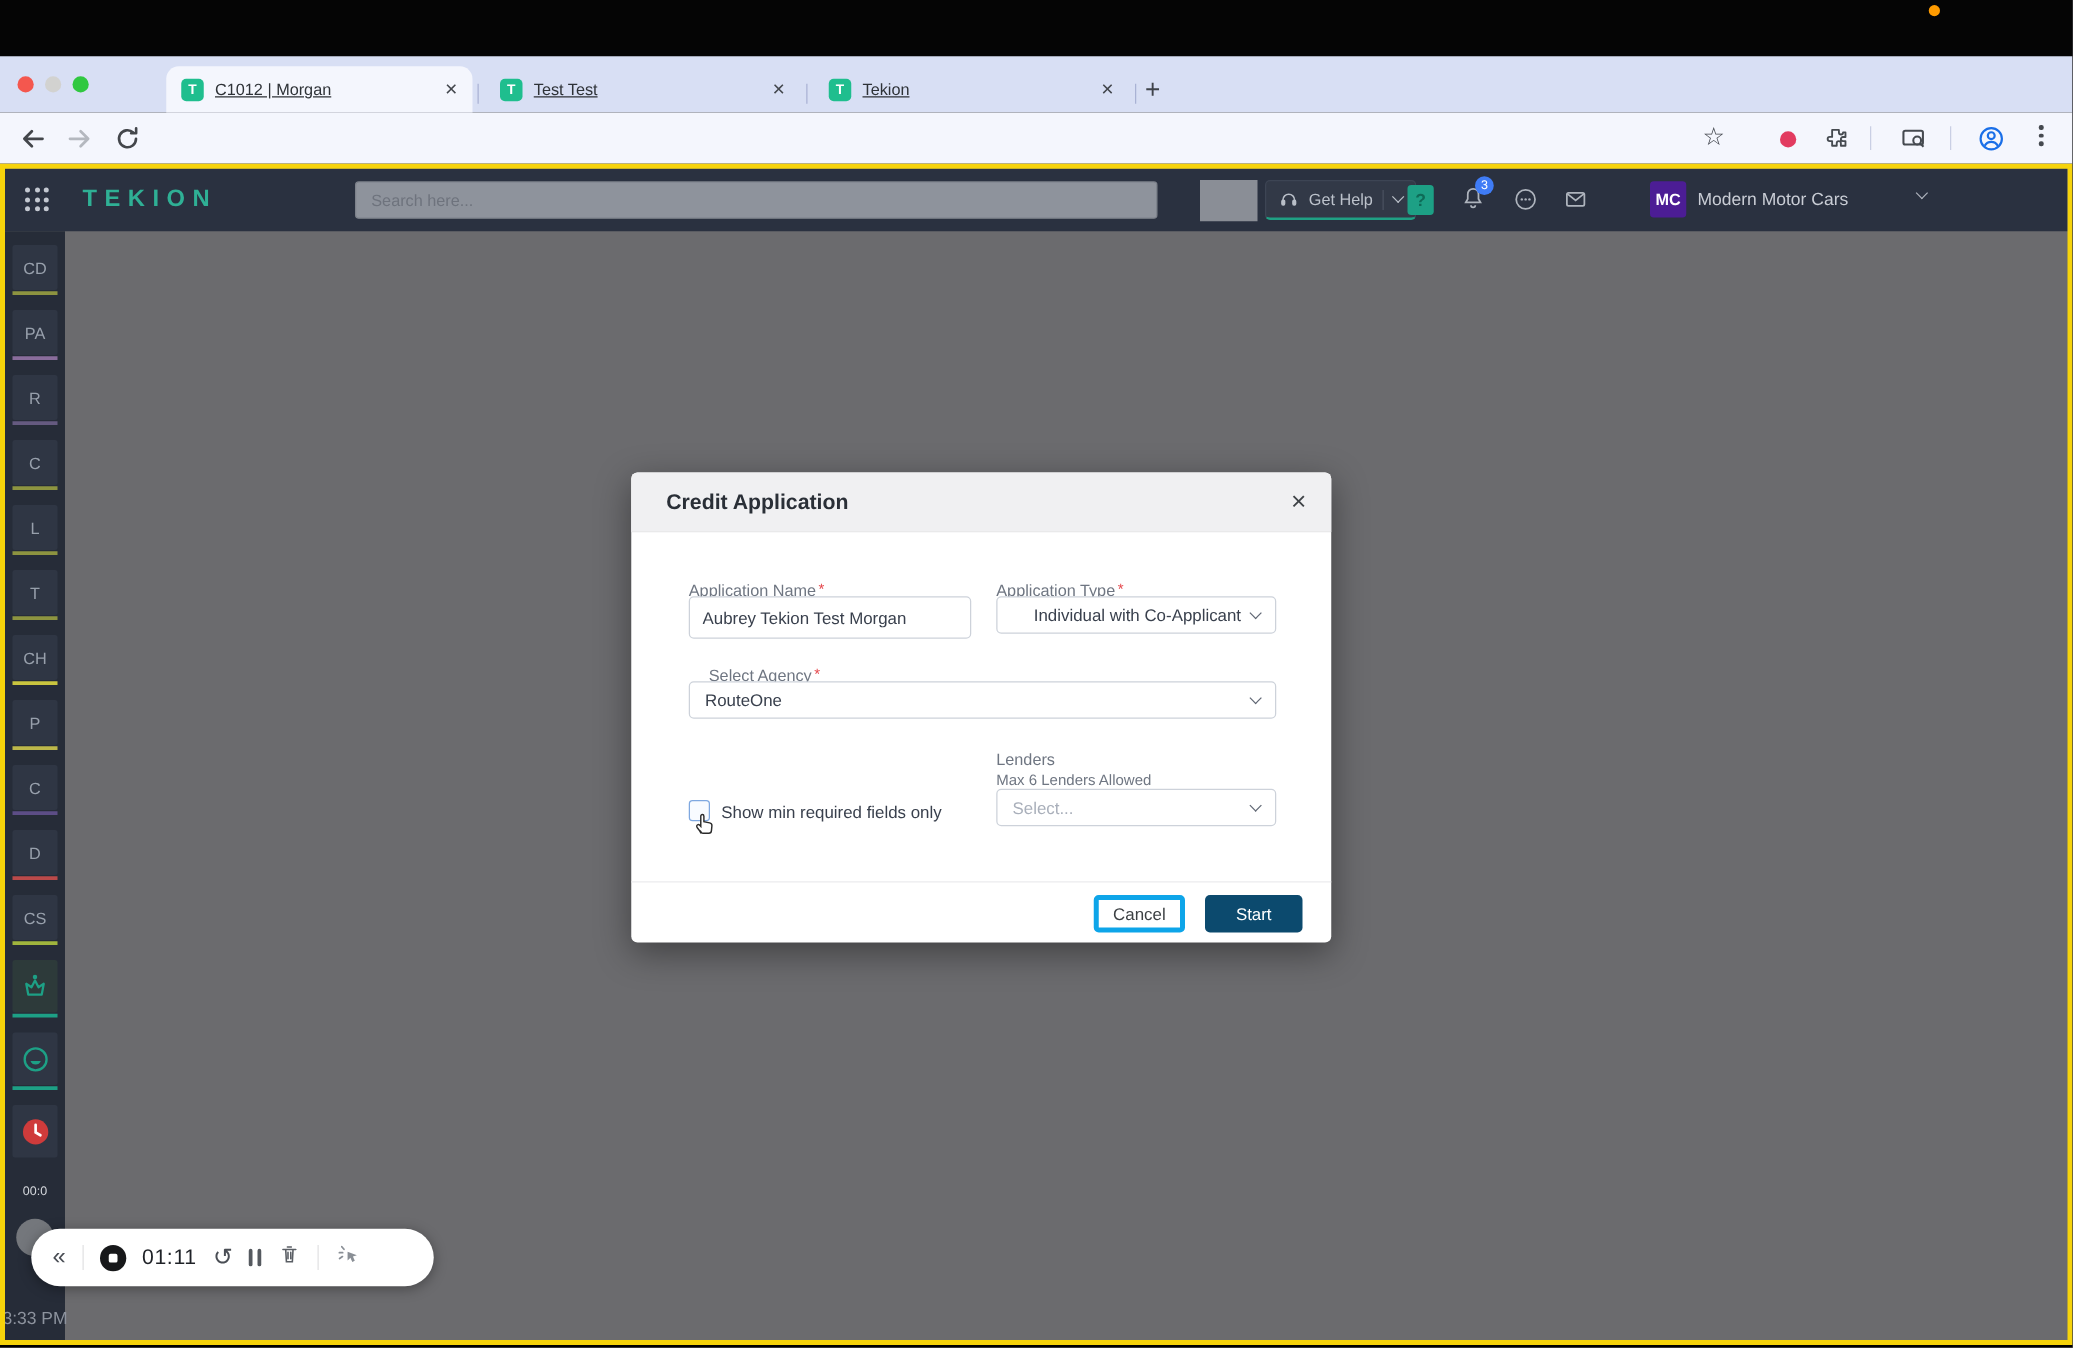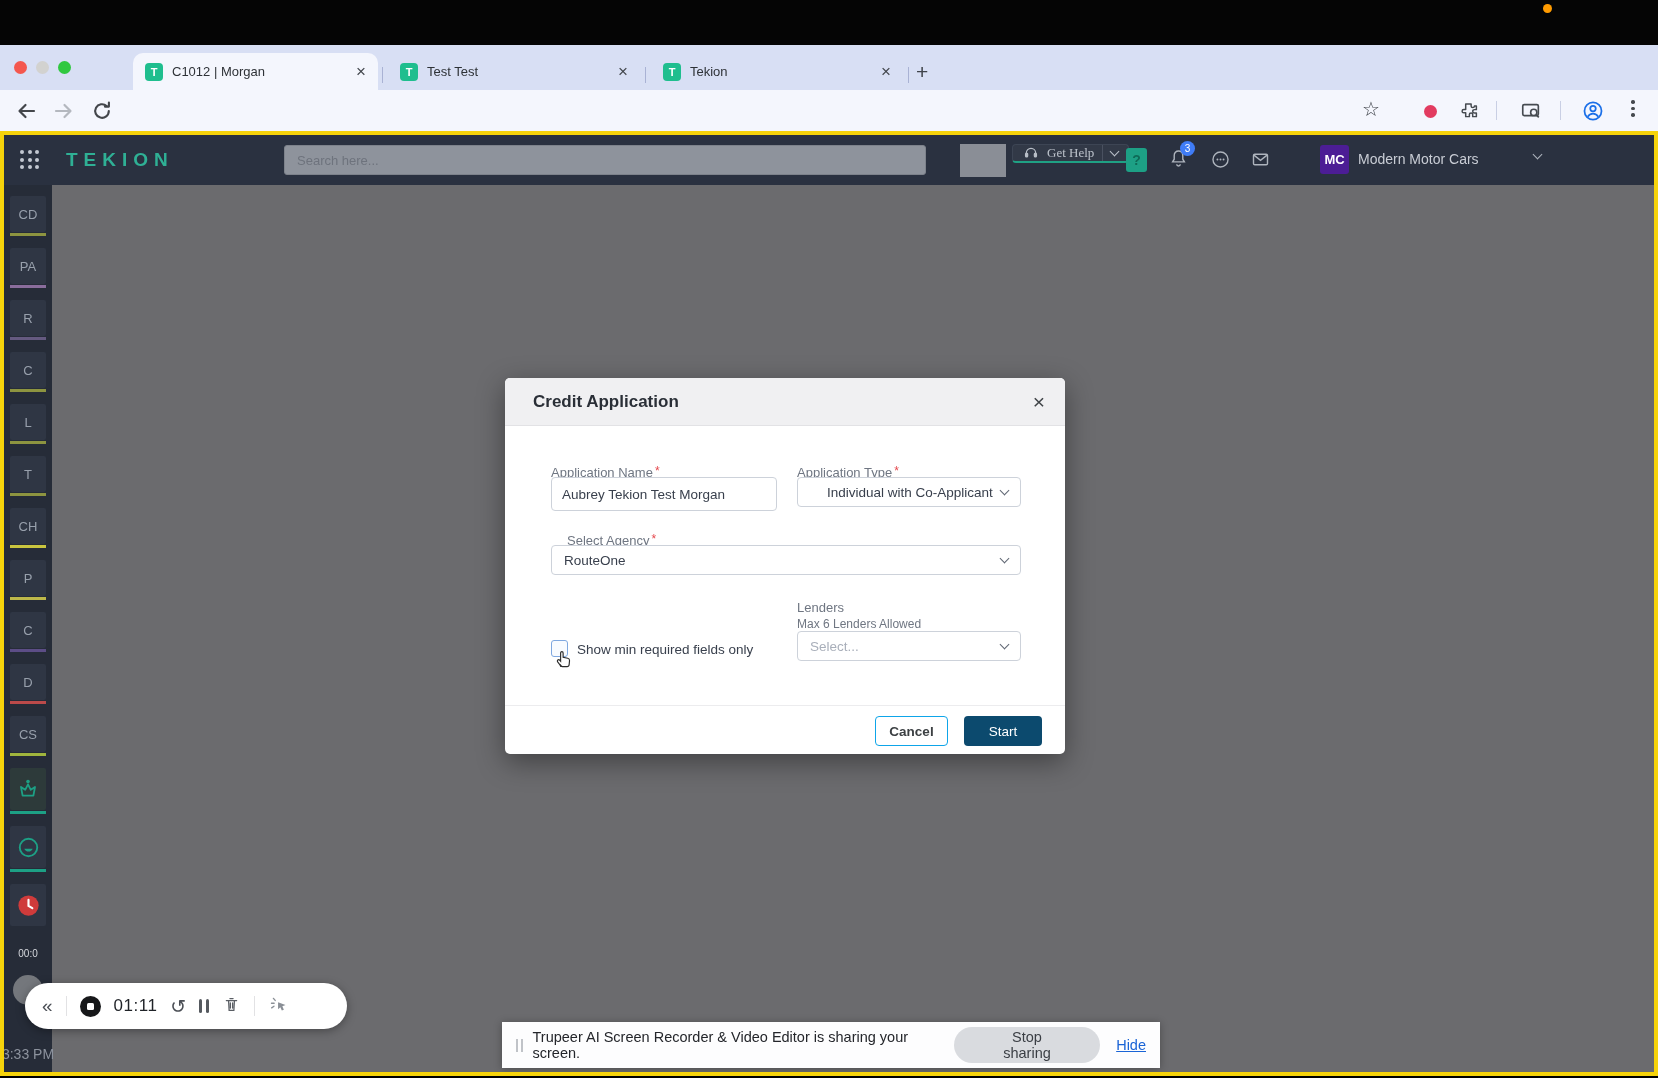--- a/index.html
+++ b/index.html
@@ -13,21 +13,21 @@
   
   .tabstrip { position:absolute; left:0; top:45px; width:1658px; height:45px; background:#d8dff4; }
   .tl { position:absolute; top:16px; width:13px; height:13px; border-radius:50%; }
   .tl.red{ left:14px; background:#f4574e; } .tl.gray{ left:36px; background:#d2d2d0; } .tl.green{ left:58px; background:#30c840; }
   .rec-ring { position:absolute; left:97px; top:54px; width:17px; height:17px; border-radius:50%; border:3px solid #9e1b1b; }
   .rec-ring i { position:absolute; left:3px; top:3px; width:5px; height:5px; border-radius:50%; background:#c23737; display:block; }
   .tab { position:absolute; top:8px; height:37px; display:flex; align-items:center; gap:9px; padding:0 12px; }
   .tab.active { background:#f4f6fd; border-radius:10px 10px 0 0; }
   .favicon { width:18px; height:18px; border-radius:4px; background:#1fbe8e; color:#fff; font-size:11px; font-weight:bold;
              display:flex; align-items:center; justify-content:center; flex:none; }
-  .tab-title { font-size:13px; color:#2e3237; white-space:nowrap; flex:1; }
+  .tab-title { font-size:13px; color:#2e3237; white-space:nowrap; flex:1;text-decoration:underline; }
   .tab-close { font-size:17px; color:#43474d; line-height:1; cursor:default; }
   .tab-div { position:absolute; top:22px; width:1px; height:16px; background:#a9b2d4; }
   .newtab { position:absolute; left:916px; top:16px; font-size:21px; color:#3f434a; line-height:22px; }
 
   .toolbar { position:absolute; left:0; top:90px; width:1658px; height:41px; background:#f4f6fd; }
   .navbtn { position:absolute; top:9px; width:24px; height:24px; }
   .omnibox { position:absolute; left:128px; top:4px; width:1218px; height:32px; background:#ffffff; border-radius:16px;
              display:flex; align-items:center; padding:0 14px; gap:12px; }
   .url { font-size:15px; color:#1d2025; }
   .glyph-star { position:absolute; left:1362px; top:7px; font-size:20px; color:#3f434a; }
@@ -42,22 +42,22 @@
 
   
   .appnav { position:absolute; left:0; top:0; width:1650px; height:50px; background:#2a3140; }
   .apps-grid { position:absolute; left:16px; top:15px; display:grid; grid-template-columns:repeat(3,4px); gap:3.5px; }
   .apps-grid i { width:4px; height:4px; border-radius:50%; background:#c3c8d1; display:block; }
   .logo { position:absolute; left:62px; top:14px; font-size:19px; font-weight:bold; letter-spacing:6px; color:#2fb095; }
   .nav-search { position:absolute; left:280px; top:10px; width:642px; height:30px; background:#8e939c; border:1px solid #7d828b;
                 border-radius:3px; padding:0 12px; font-size:13px; color:#5e636d; outline:none; }
   .nav-search::placeholder { color:#6e737d; }
   .nav-graysq { position:absolute; left:956px; top:9px; width:46px; height:33px; background:#8a8e96; }
-  .gethelp { position:absolute; left:1008px; top:9px; height:19px; display:flex; align-items:center; gap:8px; padding:0 10px;
-             background:#323947; border:1px solid #3d4554; border-bottom:2px solid #1fa184; border-radius:4px; color:#bcc2cb; font-size:13px;font-family:Liberation Serif, serif; }
+  .gethelp { position:absolute; left:1008px; top:9px; height:32px; display:flex; align-items:center; gap:8px; padding:0 10px;
+             background:#323947; border:1px solid #3d4554; border-bottom:2px solid #1fa184; border-radius:4px; color:#bcc2cb; font-size:13px; }
   .gethelp .vsep { width:1px; height:16px; background:#4a5160; }
   .chev { display:inline-block; width:7px; height:7px; border-right:1.8px solid currentColor; border-bottom:1.8px solid currentColor;
           transform:rotate(45deg); margin-top:-4px; }
   .help-book { position:absolute; left:1122px; top:13px; width:21px; height:24px; background:#1da085; border-radius:3px;
                color:#0e6b57; font-weight:bold; font-size:14px; display:flex; align-items:center; justify-content:center; }
   .nav-ic { position:absolute; top:13px; }
   .bell-badge { position:absolute; left:12px; top:-7px; min-width:15px; height:15px; border-radius:8px; background:#3f7cf6;
                 color:#fff; font-size:10px; display:flex; align-items:center; justify-content:center; padding:0 3px; }
   .mc { position:absolute; left:1316px; top:10px; width:29px; height:29px; border-radius:3px; background:#4c1d95; color:#fff;
         font-size:13px; font-weight:bold; display:flex; align-items:center; justify-content:center; }
@@ -88,21 +88,21 @@
             color:#39404d; padding:16px 10px; outline:none; font-family:"Liberation Sans", sans-serif; }
   .tselect { position:absolute; height:30px; border:1px solid #cdd2da; border-radius:4px; background:#fff; font-size:13.5px;
              color:#39404d; display:flex; align-items:center; padding:0 12px; }
   .tselect .chev { margin-left:auto; color:#5f6673; }
   .tselect.placeholder { color:#a9afba; }
   .sub { font-size:12px; }
   .chkbox { position:absolute; left:46px; top:262px; width:17px; height:17px; border:1.5px solid #7fa8e0; border-radius:3px; background:#f8fbff; }
   .chklabel { position:absolute; left:72px; top:264px; font-size:13.5px; color:#39404d; }
   .modal-footdiv { position:absolute; left:0; top:327px; right:0; height:1px; background:#ececee; }
   .btn { position:absolute; top:338px; height:30px; border-radius:4px; font-size:13.5px; font-family:"Liberation Sans", sans-serif; }
-  .btn.cancel { left:370px; width:73px; background:#fff; border:1px solid #0ea5e9; color:#3c4043;font-weight:bold; }
+  .btn.cancel { left:370px; width:73px; background:#fff; border:4px solid #0ea5e9; color:#3c4043; }
   .btn.start { left:459px; width:78px; background:#0c4a6e; border:none; color:#fff; }
 
   
   .recorder { position:absolute; left:21px; top:848px; width:322px; height:46px; background:#fff; border-radius:23px;
               box-shadow:0 2px 10px rgba(0,0,0,.35); display:flex; align-items:center; gap:13px; padding:0 17px; }
   .rec-sep { width:1px; height:20px; background:#e2e2e4; }
   .collapse { font-size:19px; color:#4a4e55; }
   .stop-circle { width:21px; height:21px; border-radius:50%; background:#17181a; display:flex; align-items:center; justify-content:center; }
   .stop-circle i { width:7px; height:7px; border-radius:1.5px; background:#fff; display:block; }
   .rec-time { font-size:17px; color:#1f2227; letter-spacing:.5px; }
@@ -390,29 +390,20 @@
     <span>
       <svg viewBox="0 0 24 24" width="21" height="21">
           <g stroke="#8a8f96" stroke-width="1.6" fill="none" stroke-linecap="round">
             <path d="M4 10.5h3M6.2 5l2 2.3M4.2 15.8l2.6-1.8"></path>
           </g>
           <path d="M11.5 9.5l8.5 3.2-3.6 1.3 1.7 3.9-2.3 1-1.7-3.9-2.6 2.5z" fill="#8a8f96"></path>
         </svg>
     </span>
   </div>
 
-  <div class="sharebar">
-    <span class="drag-handle">
-        <i></i>
-        <i></i>
-      </span>
-    <span class="share-msg">Trupeer AI Screen Recorder &amp; Video Editor is sharing your screen.</span>
-    <button class="stop-share">Stop sharing</button>
-    <span class="hide-link">Hide</span>
-  </div>
 
   <span class="cursor">
     <svg viewBox="0 0 24 24" width="23" height="23">
         <path d="M9.3 20.5c-.8-1.6-2-3.3-3.2-4.7-1.5-1.8.8-3.4 2.1-1.9l.8.9V6.2c0-1.9 2.6-1.9 2.6 0v4.6l4.8 1c1.3.3 2 1 1.9 2.4l-.4 4.1c-.1 1.3-.8 2.2-2.2 2.2H11c-.7 0-1.3-.4-1.7-1z" fill="#fff" stroke="#2b2b2b" stroke-width="1.2"></path>
       </svg>
   </span>
 
 </div>
 
 </body></html>

